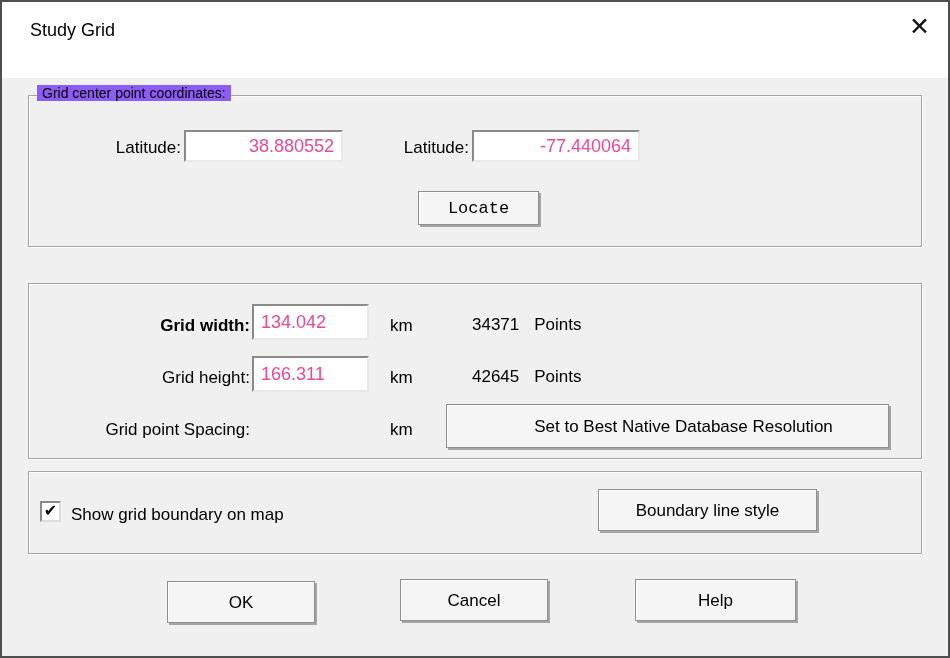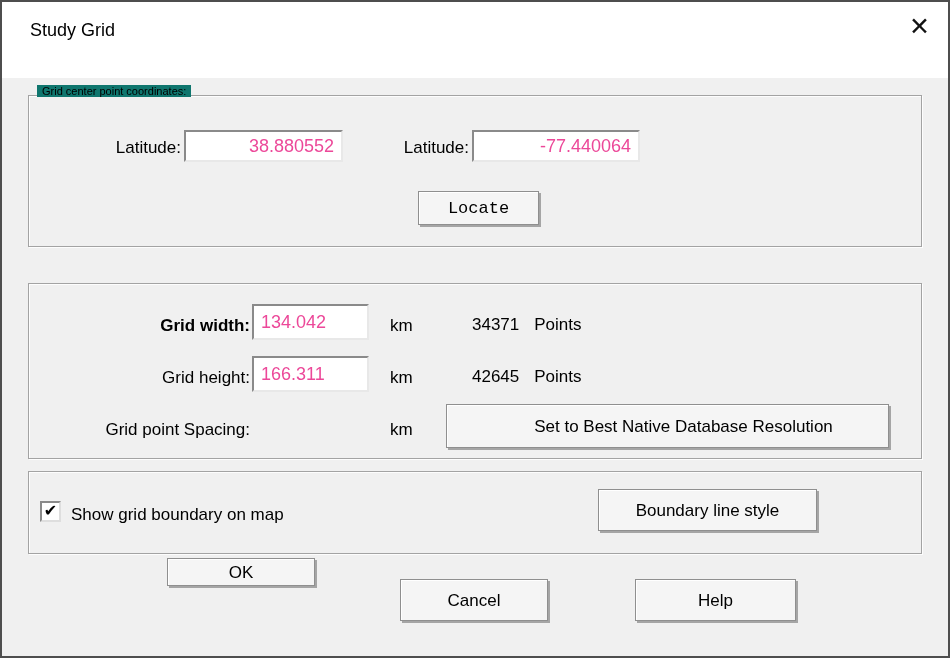--- a/index.html
+++ b/index.html
@@ -29,22 +29,22 @@
     font-family: "DejaVu Sans", sans-serif;
   }
 
   .groupbox {
     position: absolute;
     border: 1px solid #a3a3a3;
     box-shadow: 1px 1px 0 #fdfdfd, inset 1px 1px 0 #fdfdfd;
   }
   .legend {
     position: absolute; top: -11px; left: 8px;
-    background: #0f766e; padding: 0 5px;
-    font-size: 11px; white-space: nowrap;
+    background: #8b5cf6; padding: 0 5px;
+    font-size: 14px; white-space: nowrap;
   }
 
   .g1 { left: 26px; top: 93px;  width: 894px; height: 152px; }
   .g2 { left: 26px; top: 281px; width: 894px; height: 176px; }
   .g3 { left: 26px; top: 469px; width: 894px; height: 83px;  }
 
   .lbl {
     position: absolute; font-size: 17px; color: #000;
     white-space: nowrap; line-height: 21px;
   }
@@ -134,17 +134,17 @@
   </div>
 
   <div class="groupbox g3">
     <span class="checkbox" style="left:11px; top:29px;">
       <span class="checkmark">✔</span>
     </span>
     <span class="lbl" style="left:42px; top:32px;">Show grid boundary on map</span>
     <button class="btn" style="left:569px; top:17px; width:219px; height:42px;">Boundary line style</button>
   </div>
 
-  <button class="btn" style="left:165px; top:556px; width:148px; height:28px;">OK</button>
+  <button class="btn" style="left:165px; top:579px; width:148px; height:42px;">OK</button>
   <button class="btn" style="left:398px; top:577px; width:148px; height:42px;">Cancel</button>
   <button class="btn" style="left:633px; top:577px; width:161px; height:42px;">Help</button>
 
 </div>
 
 </body></html>

